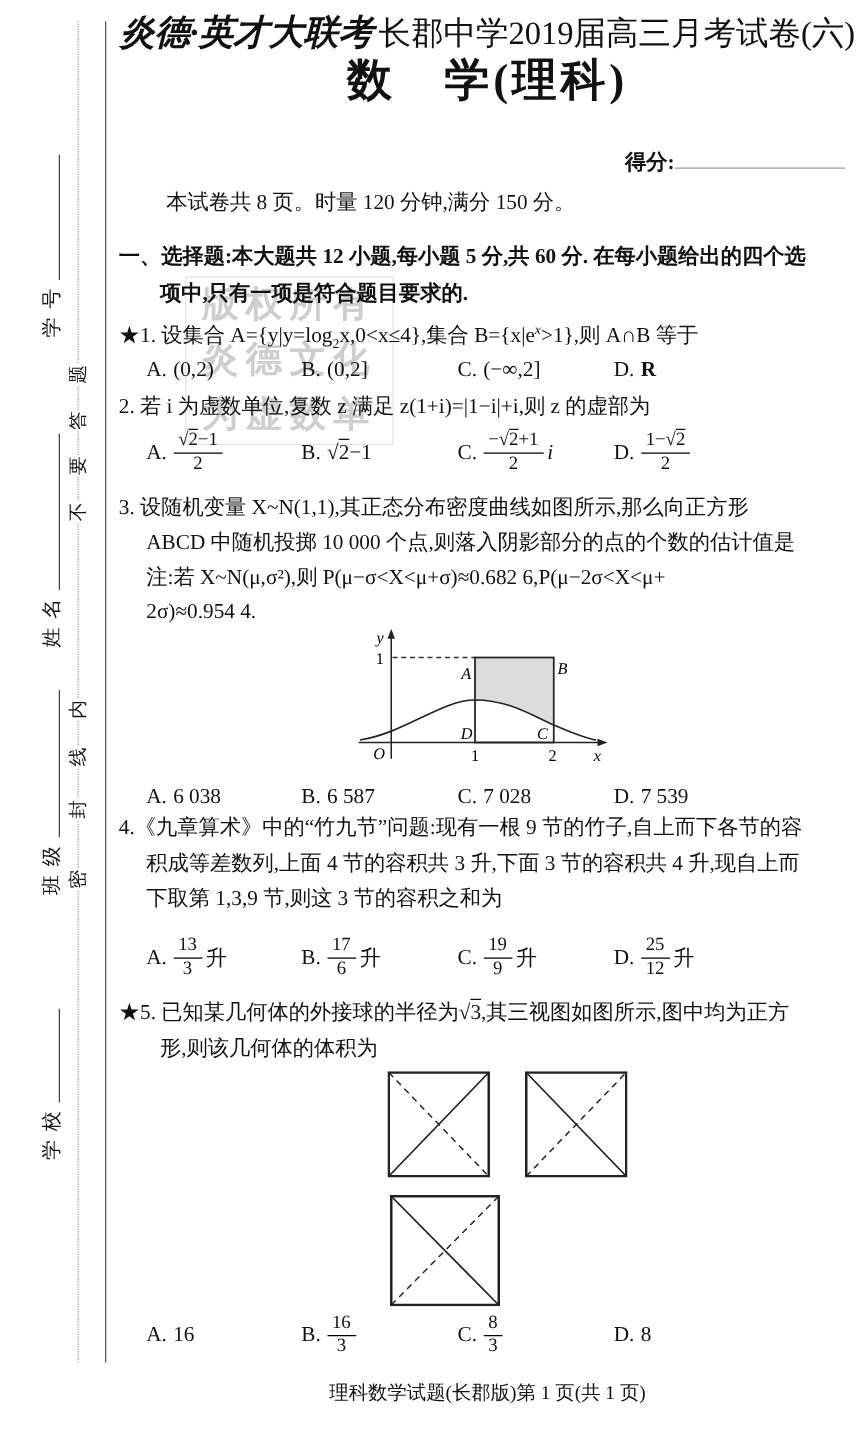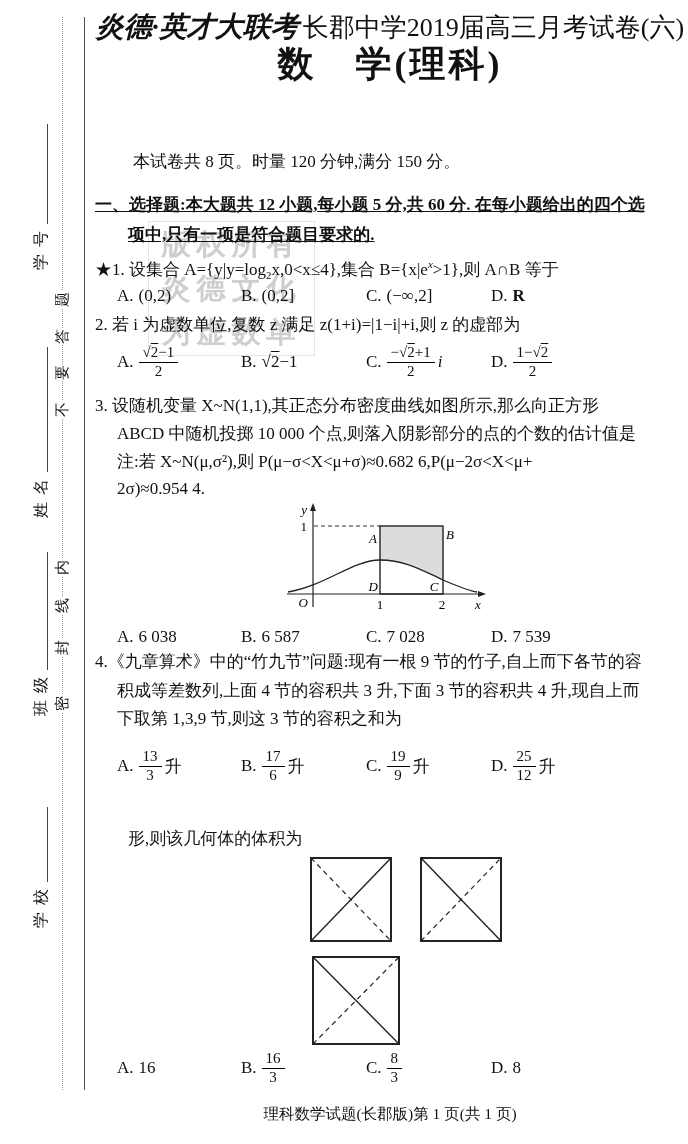--- a/index.html
+++ b/index.html
@@ -18,21 +18,21 @@
   .side-field .blank{display:inline-block;border-bottom:1px solid #444;height:1px;margin:0 0 4px 0;}
 
   
   .wm{position:absolute;left:148px;top:221px;width:165px;height:133px;border:1px solid #e4e4e4;
       text-align:center;color:#cecece;font-weight:bold;font-size:29px;line-height:44px;
       letter-spacing:6px;z-index:0;overflow:hidden;}
 
   
   .content{position:absolute;left:95px;top:0;width:590px;height:1144px;z-index:3;}
   .line{position:absolute;white-space:nowrap;font-size:17px;line-height:21px;}
-  .bold{font-weight:bold;text-decoration:underline;}
+  .bold{font-weight:bold;}
   .title1{top:16px;left:0;width:590px;text-align:center;white-space:nowrap;}
   .title1 .series{font-weight:bold;font-style:italic;font-size:28px;}
   .title1 .exam{font-size:26px;margin-left:4px;text-align:right;}
   .title2{top:54px;left:0;width:590px;text-align:center;font-size:36px;font-weight:bold;letter-spacing:3px;}
   .score{position:absolute;top:118px;left:405px;font-size:17px;font-weight:bold;white-space:nowrap;}
   .score .sline{display:inline-block;width:136px;border-bottom:1px solid #999;height:1px;vertical-align:baseline;}
   .footer{position:absolute;top:1104px;left:0;width:590px;text-align:center;font-size:15.5px;}
 
   
   .optrow{position:absolute;left:0;width:590px;height:24px;}
@@ -92,20 +92,23 @@
     <div>为虚数单位</div>
   </div>
 
   <div class="content">
 
     <div class="line title1">
       <span class="series">炎德·英才大联考</span><span class="exam">长郡中学2019届高三月考试卷(六)</span>
     </div>
     <div class="line title2">数　学(理科)</div>
 
+    <div class="score">
+      <span>得分:</span><span class="sline"></span>
+    </div>
 
     <div class="line" style="top:151px;left:38px;">本试卷共 8 页。时量 120 分钟,满分 150 分。</div>
 
     <div class="line bold" style="top:194px;left:0;">一、选择题:本大题共 12 小题,每小题 5 分,共 60 分. 在每小题给出的四个选</div>
     <div class="line bold" style="top:224px;left:33px;">项中,只有一项是符合题目要求的.</div>
 
     <div class="line m" style="top:254px;left:0;">★1. 设集合 A={y|y=log<sub>2</sub>x,0&lt;x≤4},集合 B={x|e<sup>x</sup>&gt;1},则 A∩B 等于</div>
     <div class="optrow" style="top:284px;">
       <span class="opt o-a">
           <span class="olab">A.</span>
@@ -231,20 +234,21 @@
       <span class="opt o-d">
           <span class="olab">D.</span>
           <span class="frac">
             <span class="num">25</span>
             <span class="den">12</span>
           </span>
           <span class="suf">升</span>
         </span>
     </div>
 
+    <div class="line m rad" style="top:799px;left:0;">★5. 已知某几何体的外接球的半径为√<span class="ol">3</span>,其三视图如图所示,图中均为正方</div>
     <div class="line" style="top:828px;left:33px;">形,则该几何体的体积为</div>
 
     <svg class="sq1" width="82" height="85" viewBox="0 0 82 85">
       <rect x="1" y="1" width="80" height="83" fill="none" stroke="#222" stroke-width="2"></rect>
       <line x1="1" y1="84" x2="81" y2="1" stroke="#222" stroke-width="1.4"></line>
       <line x1="1" y1="1" x2="81" y2="84" stroke="#222" stroke-width="1.2" stroke-dasharray="5,4"></line>
     </svg>
     <svg class="sq2" width="82" height="85" viewBox="0 0 82 85">
       <rect x="1" y="1" width="80" height="83" fill="none" stroke="#222" stroke-width="2"></rect>
       <line x1="1" y1="1" x2="81" y2="84" stroke="#222" stroke-width="1.4"></line>

